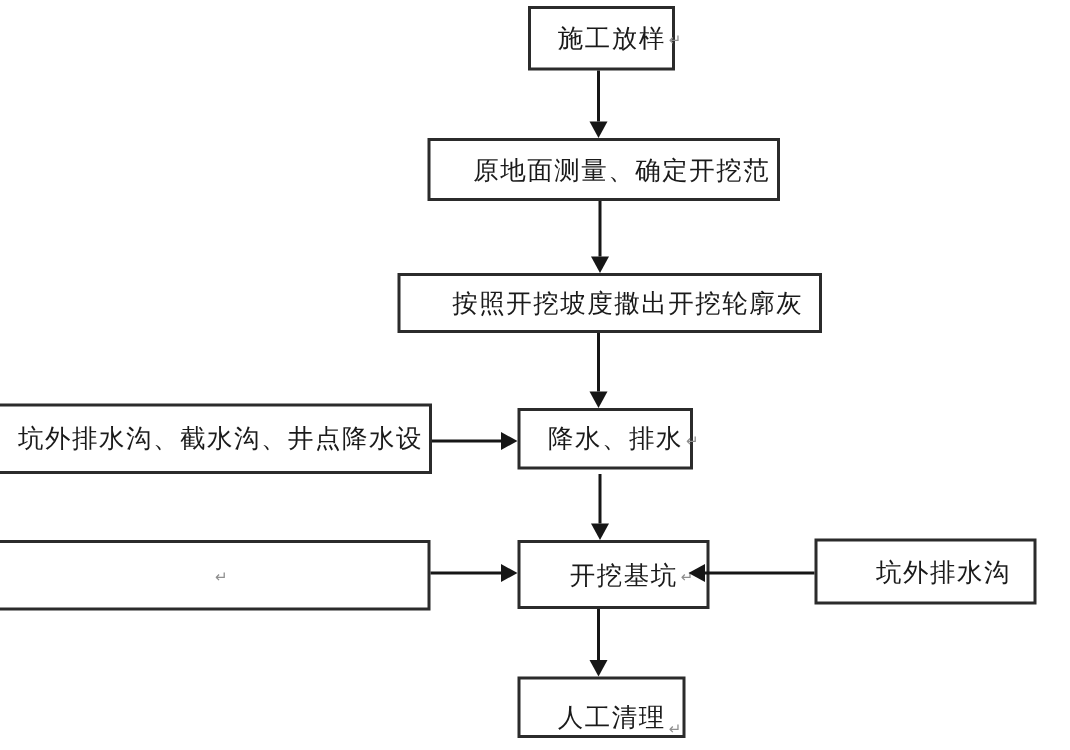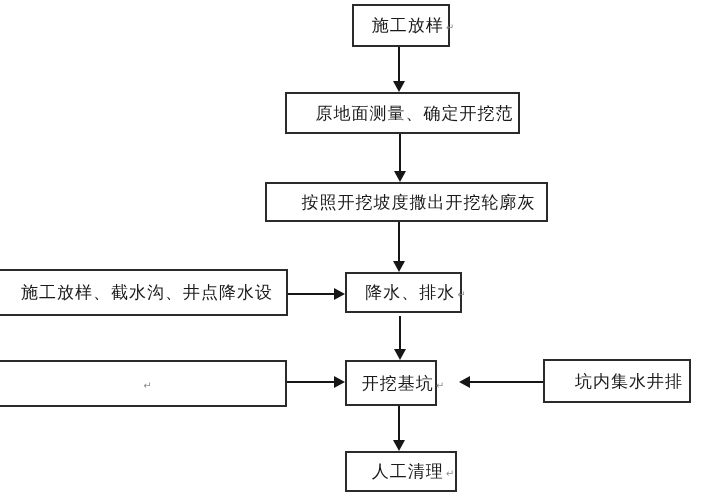--- a/index.html
+++ b/index.html
@@ -50,62 +50,62 @@
     border-top:6px solid transparent;border-bottom:6px solid transparent;
     border-right:11px solid var(--arrow);}
 
   
   #n-survey  {left:352px;top:4px;  width:98px; height:43px;}
   #n-measure {left:285px;top:92px; width:235px;height:42px;}
   #n-lime    {left:265px;top:182px;width:283px;height:40px;}
   #n-drain   {left:-18px;top:269px;width:306px;height:47px;}
   #n-dewater {left:345px;top:272px;width:117px;height:41px;}
   #n-slope   {left:-18px;top:360px;width:305px;height:47px;}
-  #n-excavate{left:345px;top:360px;width:92px;height:46px;}
+  #n-excavate{left:345px;top:360px;width:128px;height:46px;}
   #n-well    {left:543px;top:359px;width:148px;height:44px;}
-  #n-cleanup {left:345px;top:451px;width:112px;height:41px;}
+  #n-cleanup {left:345px;top:451px;width:112px;height:41px;align-items:flex-end;}
 </style>
 </head>
 <body>
 
 <div id="canvas">
 
   <div class="node" id="n-survey">
     <span>施工放样</span>
     <span class="rmark">↵</span>
   </div>
 
   <div class="node" id="n-measure">
     <span>原地面测量、确定开挖范</span>
   </div>
 
   <div class="node" id="n-lime">
     <span>按照开挖坡度撒出开挖轮廓灰</span>
   </div>
 
   <div class="node" id="n-drain">
-    <span>施工放样、截水沟、井点降水设</span>
+    <span>坑外排水沟、截水沟、井点降水设</span>
   </div>
 
   <div class="node" id="n-dewater">
     <span>降水、排水</span>
     <span class="rmark">↵</span>
   </div>
 
   <div class="node" id="n-slope">
     <span class="rmark">↵</span>
   </div>
 
   <div class="node" id="n-excavate">
     <span>开挖基坑</span>
     <span class="rmark">↵</span>
   </div>
 
   <div class="node" id="n-well">
-    <span>坑内集水井排</span>
+    <span>坑外排水沟</span>
   </div>
 
   <div class="node" id="n-cleanup">
     <span>人工清理</span>
     <span class="rmark">↵</span>
   </div>
 
   <div>
     <div class="vline" style="left:398px;top:47px;height:34px;"></div>
     <div class="head-down" style="left:393px;top:81px;"></div>

